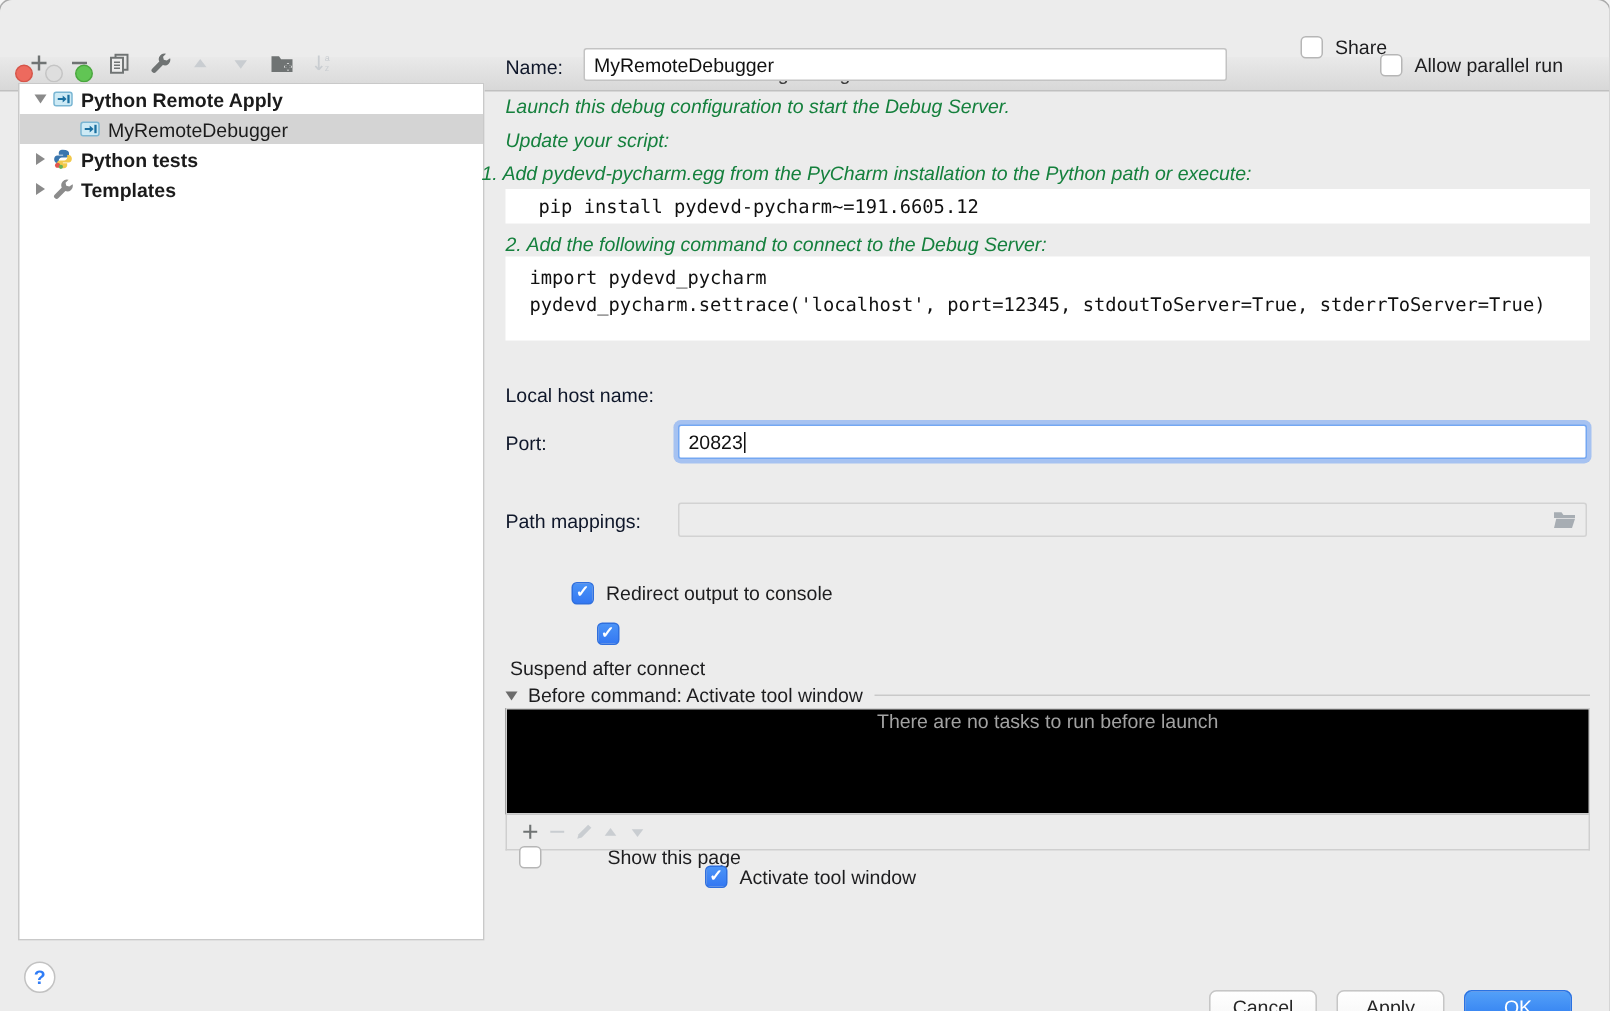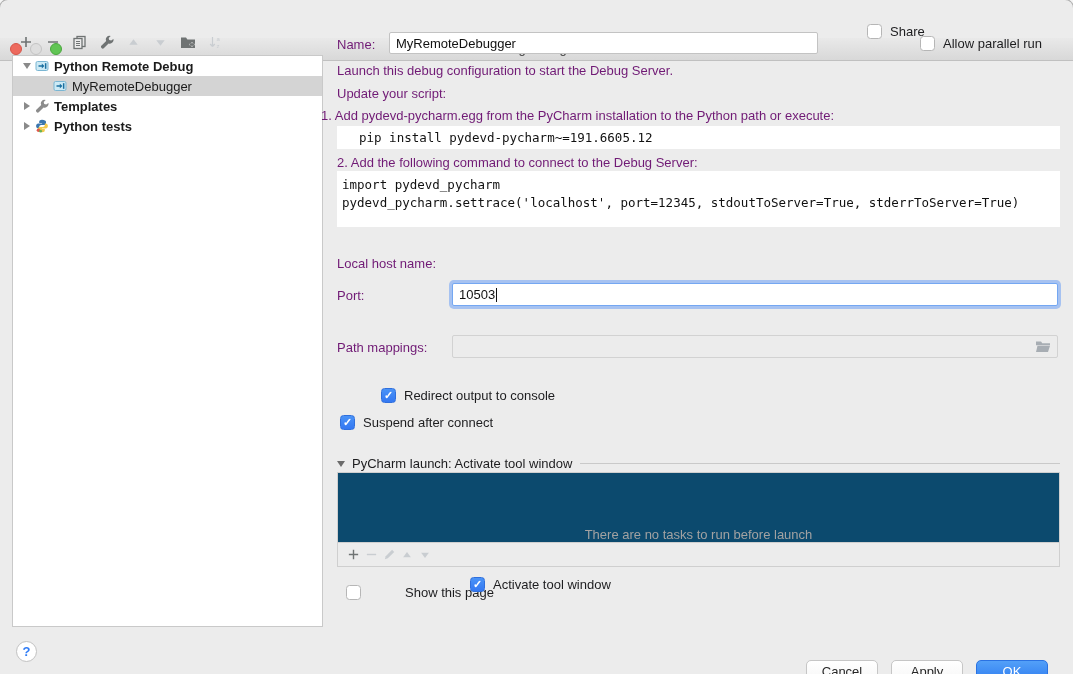--- a/index.html
+++ b/index.html
@@ -21,36 +21,36 @@
   .tree-row .tlabel{margin-left:5px;}
   .tree-row .bold{font-weight:bold;}
   .tri{width:0;height:0;display:inline-block;}
   .tri.right{border-left:6px solid #8a8a8a;border-top:4px solid transparent;border-bottom:4px solid transparent;}
   .tri.down{border-top:6px solid #8a8a8a;border-left:4px solid transparent;border-right:4px solid transparent;}
   .tri-slot{width:14px;margin-left:7px;display:flex;justify-content:center;flex:none;}
   .indent{width:18px;flex:none;}
   .ticon{width:15px;height:15px;display:inline-flex;align-items:center;justify-content:center;flex:none;}
   .help-btn{position:absolute;left:16px;top:641px;width:21px;height:21px;border-radius:50%;background:#fff;border:1px solid #c2c2c2;box-sizing:border-box;display:flex;align-items:center;justify-content:center;color:#2f7cf6;font-size:13px;font-weight:bold;}
   
-  .label{position:absolute;font-size:13px;color:#701a75;text-align:right;}
-  .para{position:absolute;font-size:13px;color:#701a75;white-space:nowrap;}
+  .label{position:absolute;font-size:13px;color:#0f172a;text-align:right;}
+  .para{position:absolute;font-size:13px;color:#15803d;white-space:nowrap;font-style:italic;}
   input.field, .fieldbox{position:absolute;box-sizing:border-box;border:1px solid #c3c3c3;background:#fff;border-radius:2px;font-size:13px;font-family:"Liberation Sans",sans-serif;color:#111;padding:0 6px;}
   .codebar, .codeblock{position:absolute;background:#fff;font-family:"DejaVu Sans Mono","Liberation Mono",monospace;font-size:12.5px;color:#111;box-sizing:border-box;}
   .codebar{display:flex;align-items:center;padding:0 22px;}
-  .codeblock{padding:5px 5px;line-height:18px;white-space:pre;}
+  .codeblock{padding:5px 16px;line-height:18px;white-space:pre;}
   .fieldbox.focus{border:1px solid #74a7f2;box-shadow:0 0 0 3px rgba(95,152,245,.5);border-radius:2px;display:flex;align-items:center;}
   .caret{display:inline-block;width:1px;height:14px;background:#111;margin-left:1px;}
   .fieldbox.disabled{background:#ececec;border-color:#d2d2d2;display:flex;align-items:center;justify-content:flex-end;}
   .cb{width:15px;height:15px;box-sizing:border-box;border:1px solid #b6b6b6;border-radius:3.5px;background:#fff;display:inline-flex;align-items:center;justify-content:center;flex:none;}
   .cb.checked{background:linear-gradient(#4a93f7,#3478f2);border-color:#2f6fdd;}
   .cb.checked::after{content:"✓";color:#fff;font-size:11px;font-weight:bold;line-height:1;}
   .cbrow{position:absolute;display:flex;align-items:center;gap:8px;font-size:13px;color:#1d1d1f;}
   .bl-header{position:absolute;display:flex;align-items:center;font-size:13px;color:#1d1d1f;}
   .bl-header .rule{flex:1;height:1px;background:#c9c9c9;margin-left:8px;}
-  .bl-panel{position:absolute;background:#0c4a6e;border:1px solid #cfcfcf;box-sizing:border-box;display:flex;align-items:flex-end;justify-content:center;color:#a2a2a2;font-size:13px;}
+  .bl-panel{position:absolute;background:#000000;border:1px solid #cfcfcf;box-sizing:border-box;display:flex;align-items:flex-start;justify-content:center;color:#a2a2a2;font-size:13px;}
   .bl-toolbar{position:absolute;background:#ececec;border:1px solid #cfcfcf;border-top:none;box-sizing:border-box;display:flex;align-items:center;padding-left:6px;}
   .bl-toolbar .tbtn{width:18px;}
   
   .footer-buttons{position:absolute;top:640px;right:25px;display:flex;gap:13px;margin-top:20px;}
   .btn{height:23px;min-width:72px;padding:0 14px;border-radius:5px;font-size:13px;display:flex;align-items:center;justify-content:center;box-sizing:border-box;}
   .btn.plain{background:linear-gradient(#ffffff,#f6f6f6);border:1px solid #c6c6c6;color:#262626;}
   .btn.primary{background:linear-gradient(#53a0f8,#2d7bf0);border:1px solid #2a72e2;color:#fff;}
 </style>
 </head>
 <body>
@@ -119,59 +119,59 @@
           <span class="tri down"></span>
         </span>
       <span class="ticon">
         <svg width="14" height="14" viewBox="0 0 14 14">
             <rect x="1" y="2.5" width="12" height="9" rx="1.5" fill="#cdeaf5" stroke="#7ab6d3"></rect>
             <path d="M3.5 7h4" stroke="#1a6fa0" stroke-width="1.4" fill="none"></path>
             <path d="M6.8 4.6L9.4 7 6.8 9.4z" fill="#1a6fa0"></path>
             <rect x="9.9" y="4.2" width="1.5" height="5.6" fill="#1a6fa0"></rect>
           </svg>
       </span>
-      <span class="tlabel bold">Python Remote Debug</span>
+      <span class="tlabel bold">Python Remote Apply</span>
     </div>
     <div class="tree-row checked">
       <span class="tri-slot"></span>
         <span class="indent"></span>
       <span class="ticon">
         <svg width="14" height="14" viewBox="0 0 14 14">
             <rect x="1" y="2.5" width="12" height="9" rx="1.5" fill="#cdeaf5" stroke="#7ab6d3"></rect>
             <path d="M3.5 7h4" stroke="#1a6fa0" stroke-width="1.4" fill="none"></path>
             <path d="M6.8 4.6L9.4 7 6.8 9.4z" fill="#1a6fa0"></path>
             <rect x="9.9" y="4.2" width="1.5" height="5.6" fill="#1a6fa0"></rect>
           </svg>
       </span>
       <span class="tlabel">MyRemoteDebugger</span>
     </div>
     <div class="tree-row">
       <span class="tri-slot">
           <span class="tri right"></span>
         </span>
       <span class="ticon">
         <svg width="14" height="14" viewBox="0 0 14 14">
-            <path d="M13.4 3.9a3.7 3.7 0 0 1-4.8 4.5L4 13a1.7 1.7 0 1 1-2.4-2.4l4.6-4.6A3.7 3.7 0 0 1 10.7.9L8.7 2.9l.5 2 2 .5 2.2-1.5z" fill="#8c8c8c"></path>
-          </svg>
-      </span>
-      <span class="tlabel bold">Templates</span>
+            <path d="M7 .8c-2.2 0-2.8 1-2.8 2v1.3h2.9v.5H3.2c-1.2 0-2.1 1-2.1 2.5S2 9.6 3.2 9.6h1V8c0-1.1.9-2 2-2h3c1 0 1.8-.8 1.8-1.8V2.8c0-1-1.3-2-4-2z" fill="#3a76ae"></path>
+            <path d="M7 13.2c2.2 0 2.8-1 2.8-2V9.9H6.9v-.5h3.9c1.2 0 2.1-1 2.1-2.5s-.9-2.5-2.1-2.5h-1V6c0 1.1-.9 2-2 2h-3c-1 0-1.8.8-1.8 1.8v1.4c0 1 1.3 2 4 2z" fill="#f2c94c"></path>
+            <circle cx="3.4" cy="11.2" r="1.7" fill="#e2574c"></circle>
+            <circle cx="5.6" cy="12.2" r="1.4" fill="#67b155"></circle>
+          </svg>
+      </span>
+      <span class="tlabel bold">Python tests</span>
     </div>
     <div class="tree-row">
       <span class="tri-slot">
           <span class="tri right"></span>
         </span>
       <span class="ticon">
         <svg width="14" height="14" viewBox="0 0 14 14">
-            <path d="M7 .8c-2.2 0-2.8 1-2.8 2v1.3h2.9v.5H3.2c-1.2 0-2.1 1-2.1 2.5S2 9.6 3.2 9.6h1V8c0-1.1.9-2 2-2h3c1 0 1.8-.8 1.8-1.8V2.8c0-1-1.3-2-4-2z" fill="#3a76ae"></path>
-            <path d="M7 13.2c2.2 0 2.8-1 2.8-2V9.9H6.9v-.5h3.9c1.2 0 2.1-1 2.1-2.5s-.9-2.5-2.1-2.5h-1V6c0 1.1-.9 2-2 2h-3c-1 0-1.8.8-1.8 1.8v1.4c0 1 1.3 2 4 2z" fill="#f2c94c"></path>
-            <circle cx="3.4" cy="11.2" r="1.7" fill="#e2574c"></circle>
-            <circle cx="5.6" cy="12.2" r="1.4" fill="#67b155"></circle>
-          </svg>
-      </span>
-      <span class="tlabel bold">Python tests</span>
+            <path d="M13.4 3.9a3.7 3.7 0 0 1-4.8 4.5L4 13a1.7 1.7 0 1 1-2.4-2.4l4.6-4.6A3.7 3.7 0 0 1 10.7.9L8.7 2.9l.5 2 2 .5 2.2-1.5z" fill="#8c8c8c"></path>
+          </svg>
+      </span>
+      <span class="tlabel bold">Templates</span>
     </div>
   </div>
 
   <div class="help-btn">
     <span>?</span>
   </div>
 
   <div class="label" style="left:337px;top:37px;">Name:</div>
   <input class="field" style="left: 389px; top: 32px; width: 429px; height: 22px;" value="MyRemoteDebugger">
   <div class="cbrow" style="left:852px;top:24px;padding-left:15px;">
@@ -187,47 +187,47 @@
   <div class="para" style="left:337px;top:86px;">Update your script:</div>
   <div class="para" style="left:321px;top:108px;text-align:center;">1. Add pydevd-pycharm.egg from the PyCharm installation to the Python path or execute:</div>
   <div class="codebar" style="left:337px;top:126px;width:723px;height:23px;">pip install pydevd-pycharm~=191.6605.12</div>
   <div class="para" style="left:337px;top:155px;">2. Add the following command to connect to the Debug Server:</div>
   <div class="codeblock" style="left:337px;top:171px;width:723px;height:56px;"><span>import pydevd_pycharm</span>
 <span>pydevd_pycharm.settrace('localhost', port=12345, stdoutToServer=True, stderrToServer=True)</span></div>
 
   <div class="label" style="left:337px;top:256px;">Local host name:</div>
   <div class="label" style="left:337px;top:288px;">Port:</div>
   <div class="fieldbox focus" style="left:452px;top:283px;width:606px;height:23px;">
-    <span>10503</span>
+    <span>20823</span>
       <span class="caret"></span>
   </div>
 
   <div class="label" style="left:337px;top:340px;">Path mappings:</div>
   <div class="fieldbox disabled" style="left:452px;top:335px;width:606px;height:23px;">
     <span style="flex:1"></span>
     <span style="display:inline-flex;">
       <svg width="16" height="13" viewBox="0 0 16 13">
           <path d="M1 1.5h5l1.3 1.8H15v2H1z" fill="#a7adb3"></path>
           <path d="M2.5 5.8H15L13 12H1z" fill="#a7adb3"></path>
         </svg>
     </span>
   </div>
 
   <div class="cbrow" style="left:340px;top:388px;padding-left:41px;">
     <span class="cb checked"></span>
     <span>Redirect output to console</span>
   </div>
-  <div class="cbrow" style="left:340px;top:415px;">
+  <div class="cbrow" style="left:340px;top:415px;flex-direction:column;">
     <span class="cb checked"></span>
     <span>Suspend after connect</span>
   </div>
 
   <div class="bl-header" style="left:337px;top:456px;width:723px;">
     <span class="tri down" style="border-top-color:#6b6b6b;margin-right:7px;"></span>
-    <span>PyCharm launch: Activate tool window</span>
+    <span>Before command: Activate tool window</span>
     <span class="rule"></span>
   </div>
   <div class="bl-panel" style="left:337px;top:472px;width:723px;height:71px;">
     <span>There are no tasks to run before launch</span>
   </div>
   <div class="bl-toolbar" style="left:337px;top:543px;width:723px;height:24px;">
     <span class="tbtn">
       <svg width="13" height="13" viewBox="0 0 14 14">
           <path d="M7 2v10M2 7h10" stroke="currentColor" stroke-width="1.5" fill="none"></path>
         </svg>
@@ -246,21 +246,21 @@
       <svg width="12" height="12" viewBox="0 0 14 14">
           <path d="M7 3.5l4.5 6h-9z" fill="currentColor"></path>
         </svg>
     </span>
     <span class="tbtn disabled">
       <svg width="12" height="12" viewBox="0 0 14 14">
           <path d="M7 10.5l-4.5-6h9z" fill="currentColor"></path>
         </svg>
     </span>
   </div>
-  <div class="cbrow" style="left:346px;top:585px;gap:44px;">
+  <div class="cbrow" style="left:346px;top:564px;gap:44px;">
     <span class="cb"></span>
     <span>Show this page</span>
   </div>
   <div class="cbrow" style="left:470px;top:577px;">
     <span class="cb checked"></span>
     <span>Activate tool window</span>
   </div>
 
   <div class="footer-buttons">
     <div class="btn plain">

